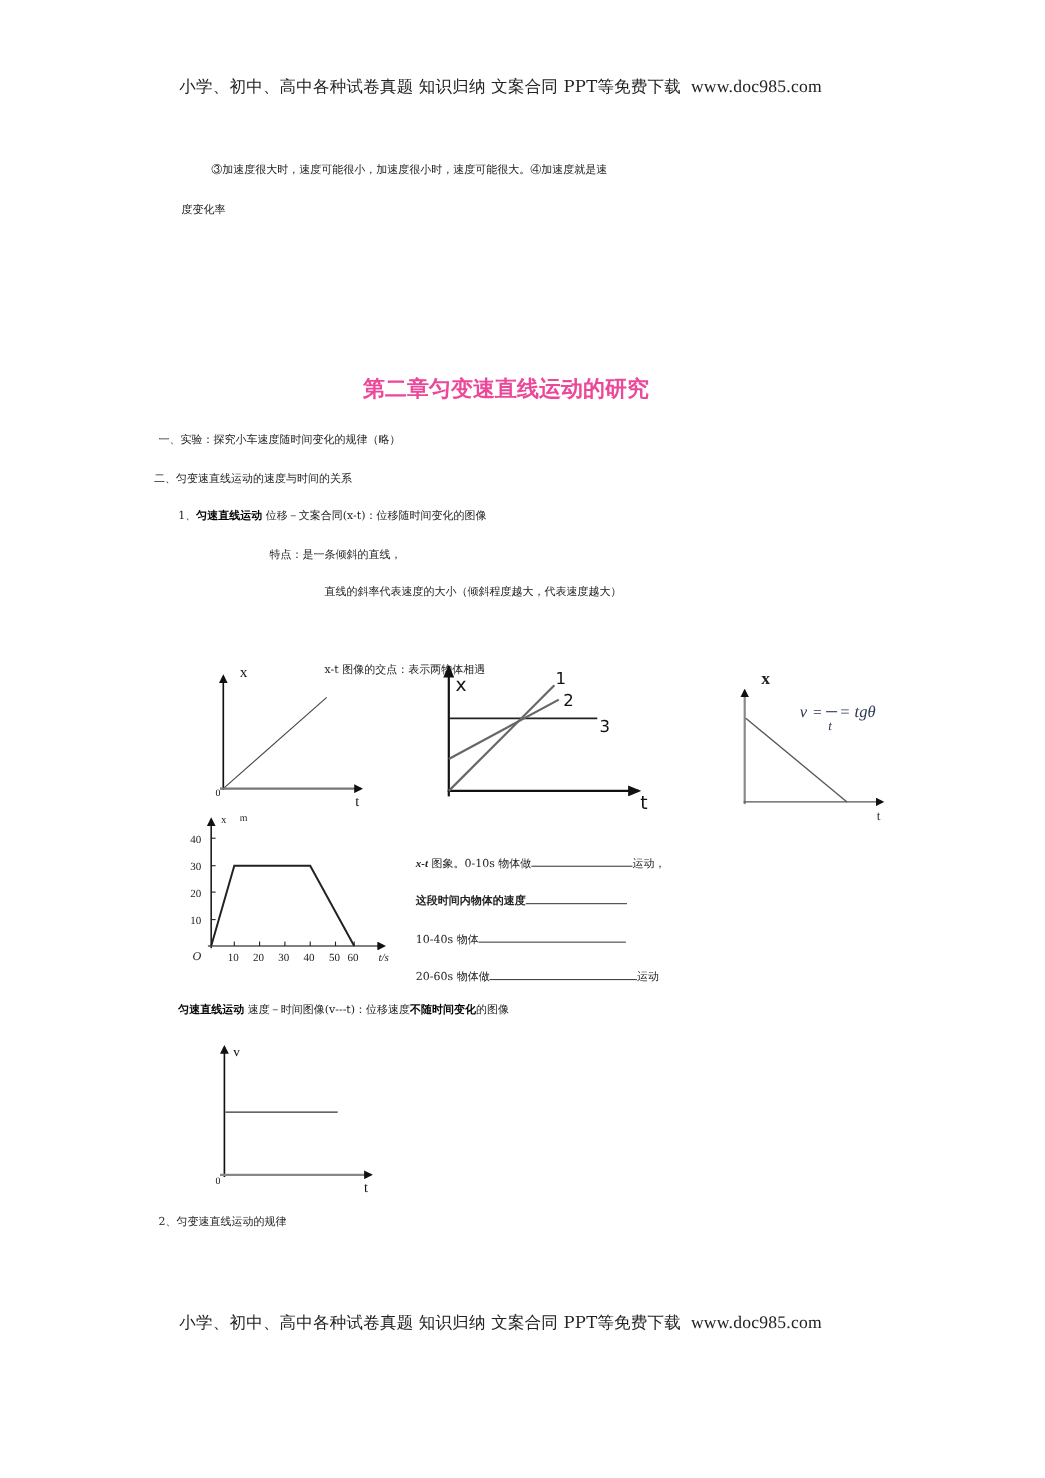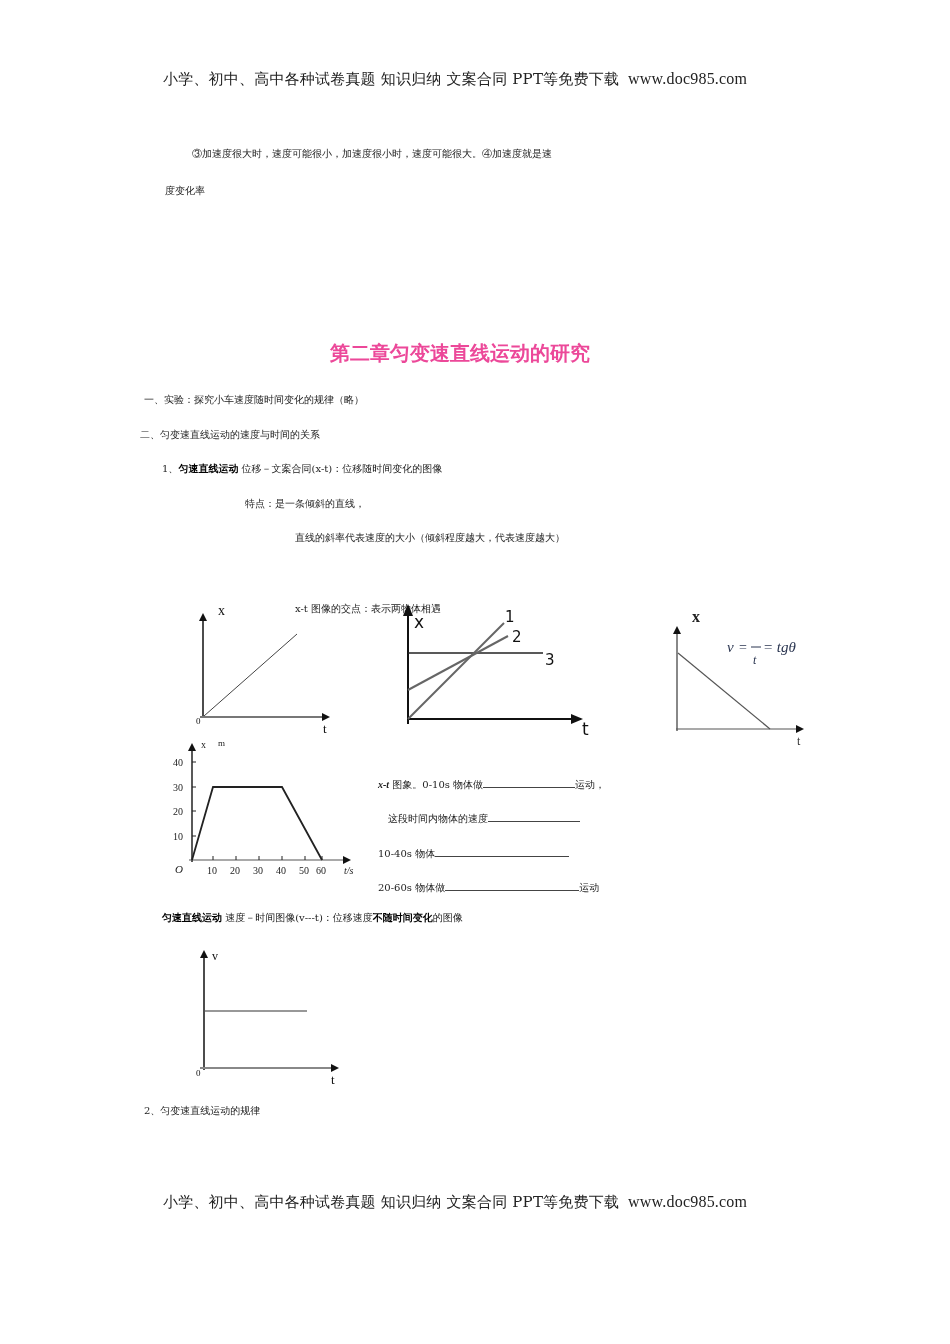--- a/index.html
+++ b/index.html
@@ -129,21 +129,21 @@
     <line x1="205" y1="1011" x2="307" y2="1011" stroke="#333" stroke-width="1.2"></line>
     <text class="ax-label" x="212" y="960" font-size="12">v</text>
     <text class="ax-label" x="196" y="1076" font-size="9">0</text>
     <text class="ax-label" x="331" y="1084" font-size="13">t</text>
   </g>
 </svg>
 
 <div class="abs body-text" style="left:378px; top:773px;">
   <span style="font-style:italic; font-family:'Liberation Serif', serif;font-weight:bold;">x-t</span><span> 图象。0-10s 物体做</span><span class="blank" style="width:92px;"></span><span>运动，</span>
 </div>
-<div class="abs body-text" style="left:388px; top:807px;">
+<div class="abs body-text" style="left:378px; top:807px;font-weight:bold;">
   <span>这段时间内物体的速度</span><span class="blank" style="width:92px;"></span>
 </div>
 <div class="abs body-text" style="left:378px; top:842px;">
   <span>10-40s 物体</span><span class="blank" style="width:134px;"></span>
 </div>
 <div class="abs body-text" style="left:378px; top:876px;">
   <span>20-60s 物体做</span><span class="blank" style="width:134px;"></span><span>运动</span>
 </div>
 
 <div class="abs body-text" style="left:162px; top:911px;">

